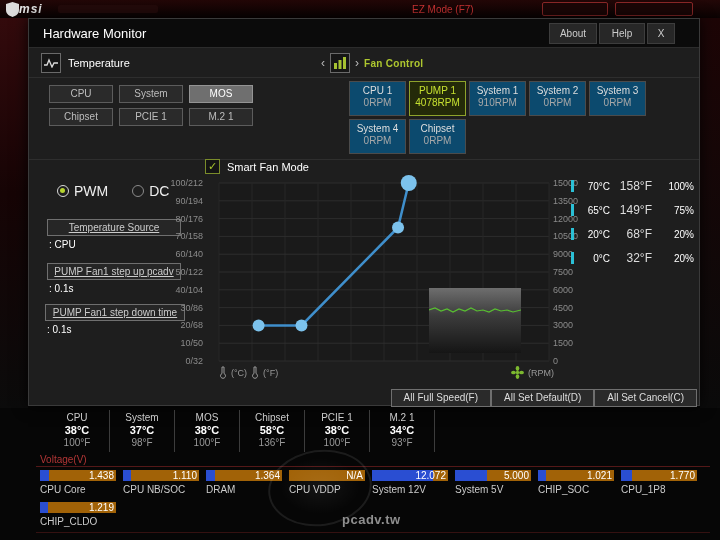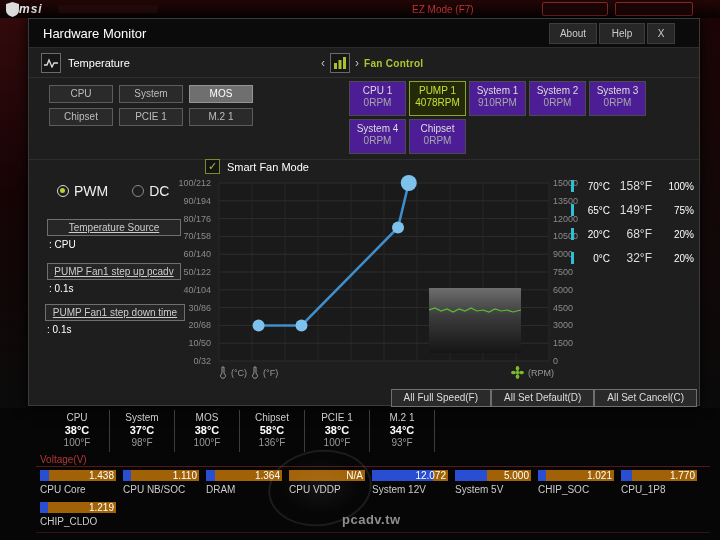--- a/index.html
+++ b/index.html
@@ -27,42 +27,42 @@
   .breadcrumb{left:292px;top:34px;display:flex;align-items:center;gap:5px;}
   .bc-arrow{color:#bbb;font-size:12px;cursor:pointer;line-height:18px;}
   .bc-icon{width:18px;height:18px;border:1px solid #6a6a6a;background:#161616;display:flex;align-items:center;justify-content:center;}
   .bc-label{color:#aec72f;font-size:10px;font-weight:bold;letter-spacing:.3px;}
   
   .temp-tabs{left:20px;top:66px;width:272px;display:flex;flex-wrap:wrap;gap:5px 6px;}
   .temp-tab{width:62px;height:16px;line-height:16px;text-align:center;background:#2a2a2a;border:1px solid #5c5c5c;color:#bdbdbd;font-size:10px;cursor:pointer;}
   .temp-tab.active{background:#6f6f6f;border-color:#949494;color:#fff;}
   
   .fan-tiles{left:320px;top:62px;width:352px;display:flex;flex-wrap:wrap;gap:3px;}
-  .fan-tile{width:55px;height:33px;background:#4c1d95;border:1px solid #4b4b4b;text-align:center;cursor:pointer;}
+  .fan-tile{width:55px;height:33px;background:#0c4a6e;border:1px solid #4b4b4b;text-align:center;cursor:pointer;}
   .fan-tile .fan-name{color:#ddd;font-size:10px;margin-top:3px;}
   .fan-tile .fan-rpm{color:#a8a8a8;font-size:10px;margin-top:1px;}
   .fan-tile.active{background:#242a09;border-color:#8fa32b;}
   .fan-tile.active .fan-name,.fan-tile.active .fan-rpm{color:#c6e030;}
   
   .radio-row{left:28px;top:164px;display:flex;gap:24px;}
   .radio-opt{display:flex;align-items:center;gap:5px;cursor:pointer;}
   .radio{width:10px;height:10px;border-radius:50%;border:1.5px solid #8a8a8a;position:relative;display:inline-block;}
   .radio.checked{border-color:#d8d8d8;}
   .radio.checked::after{content:"";position:absolute;left:2.3px;top:2.3px;width:5px;height:5px;border-radius:50%;background:#b6d331;}
   .radio-label{color:#eee;font-size:14px;}
   .left-btn{height:15px;line-height:15px;text-align:center;background:#262626;border:1px solid #6f6f6f;color:#ccc;font-size:10px;cursor:pointer;text-decoration:underline;}
   .left-val{color:#fff;font-size:10px;}
   
   .smart-fan{left:176px;top:140px;display:flex;align-items:center;gap:7px;}
   .sf-check{width:13px;height:13px;border:1px solid #7a8c2a;background:#141414;color:#a8c62e;font-size:11px;line-height:12px;text-align:center;cursor:pointer;}
   .sf-label{color:#fff;font-size:11px;}
   .chart-left-labels{left:148px;top:164px;width:38px;height:178px;}
   .chart-right-labels{left:524px;top:164px;width:40px;height:178px;}
   .tick{position:absolute;font-size:9px;color:#8b8b8b;line-height:10px;}
-  .chart-left-labels .tick{right:4px;text-align:center;margin-left:35px;}
+  .chart-left-labels .tick{right:12px;text-align:center;margin-left:35px;}
   .chart-right-labels .tick{left:0;}
   #curve-svg{left:190px;top:164px;background:#1a1a1a;overflow:visible;}
   .inset{left:400px;top:269px;width:92px;height:65px;background:linear-gradient(180deg,#6e6e6e,#3c3c3c 42%,#151515);}
   .axis-footer{display:flex;align-items:center;gap:4px;color:#999;font-size:9px;}
   
   .curve-table{left:542px;top:160px;width:130px;}
   .curve-row{display:flex;align-items:center;gap:6px;margin-bottom:10px;height:14px;}
   .curve-marker{width:3px;height:12px;background:#2bc0d6;}
   .curve-c{width:30px;text-align:right;color:#fff;font-size:10px;}
   .curve-f{width:36px;text-align:right;color:#ddd;font-size:12px;}

